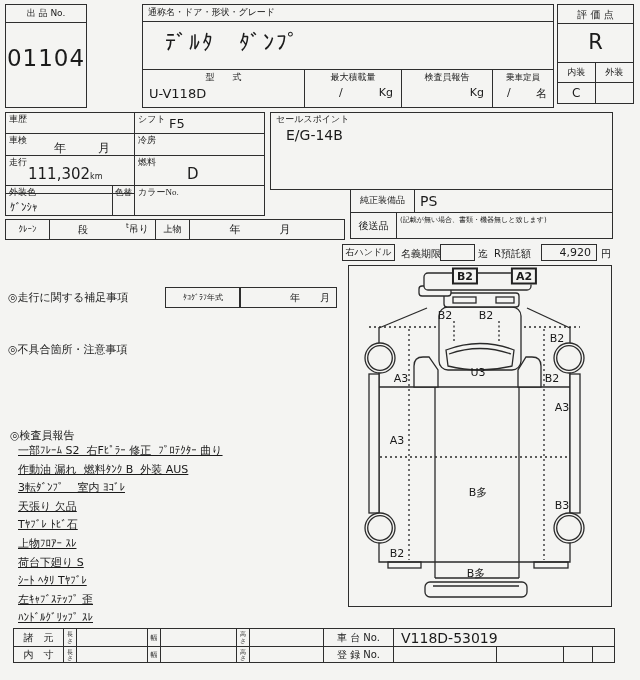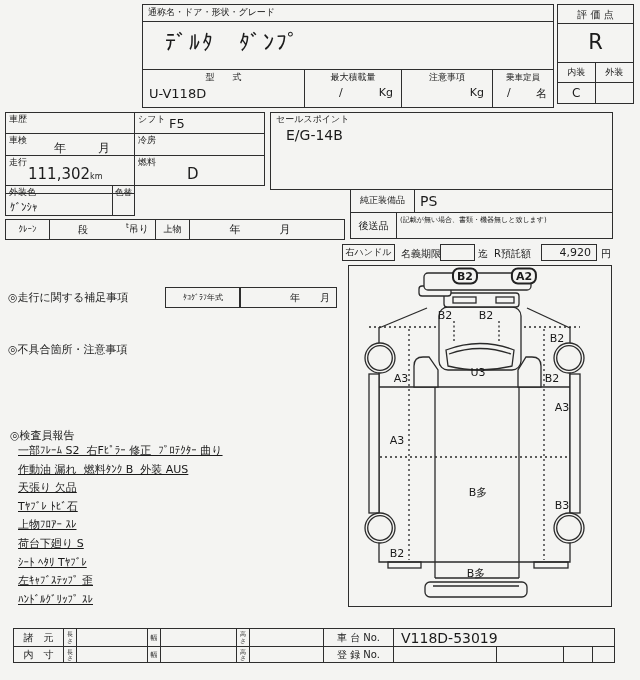--- a/index.html
+++ b/index.html
@@ -9,29 +9,33 @@
   .abs{position:absolute;box-sizing:border-box;}
   .lbl{font-size:9px;line-height:1.1;}
   .lblrow{border-bottom:1.2px solid #2e2e2e;display:flex;align-items:center;justify-content:center;}
   .tl{position:absolute;left:3px;top:2px;font-family:Liberation Serif, serif;}
   .ctr{display:flex;align-items:center;justify-content:center;}
   .sub{font-size:8px;}
   .sup{font-size:7px;vertical-align:super;}
   .cell{box-sizing:border-box;border-right:1.2px solid #2e2e2e;display:flex;align-items:center;justify-content:center;overflow:hidden;}
   .cell:last-child{border-right:none;}
   .rep-line{font-size:11px;line-height:18.6px;white-space:pre;text-decoration:underline;}
-  .mark{position:absolute;transform:translate(-50%,-50%);font-size:11px;white-space:nowrap;border-radius:7px;}
+  .mark{position:absolute;transform:translate(-50%,-50%);font-size:11px;white-space:nowrap;}
   .mark.boxed{border:2px solid #222;background:#f4f4f2;padding:0 3px;font-weight:bold;font-size:11px;}
   .vlbl{font-size:6px;line-height:6.5px;text-align:center;}
 </style>
 </head>
 <body>
 
 <div class="sheet">
 
+  <div class="box" style="left:5px;top:4px;width:82px;height:104px">
+    <div class="lbl lblrow" style="height:17px">出 品 No.</div>
+    <div class="ctr" style="height:70px;font-size:23px;letter-spacing:1px">01104</div>
+  </div>
 
 
   <div class="box" style="left:142px;top:4px;width:412px;height:66px">
     <div class="lbl" style="border-bottom:1.2px solid #2e2e2e;height:16px;display:flex;align-items:center;padding-left:5px">通称名・ドア・形状・グレード</div>
     <div style="font-size:22px;font-weight:400;letter-spacing:2px;padding:8px 0 0 22px">ﾃﾞﾙﾀ　ﾀﾞﾝﾌﾟ</div>
   </div>
 
   <div class="box" style="left:557px;top:4px;width:77px;height:59px">
     <div class="lbl lblrow" style="height:18px;font-size:10px">評 価 点</div>
     <div class="ctr" style="height:36px;font-size:21px">R</div>
@@ -56,21 +60,21 @@
 
   <div class="box" style="left:304px;top:69px;width:98px;height:39px">
     <div class="lbl ctr" style="height:16px">最大積載量</div>
     <div style="display:flex;justify-content:space-between;padding:0 8px 0 34px;font-size:11px">
       <span>/</span>
       <span>Kg</span>
     </div>
   </div>
 
   <div class="box" style="left:401px;top:69px;width:92px;height:39px">
-    <div class="lbl ctr" style="height:16px">注意事項</div>
+    <div class="lbl ctr" style="height:16px">検査員報告</div>
     <div style="text-align:right;padding-right:8px;font-size:11px">Kg</div>
   </div>
 
   <div class="box" style="left:492px;top:69px;width:62px;height:39px">
     <div class="lbl ctr" style="height:16px;font-size:8.5px">乗車定員</div>
     <div style="display:flex;justify-content:space-between;padding:0 6px 0 14px;font-size:11px">
       <span>/</span>
       <span>名</span>
     </div>
   </div>
@@ -99,20 +103,23 @@
     <span class="lbl tl">燃料</span>
     <span class="abs" style="left:52px;top:9px;font-size:15px">D</span>
   </div>
 
   <div class="box" style="left:5px;top:185px;width:108px;height:31px">
     <span class="lbl tl">外装色</span>
     <span class="abs" style="left:4px;top:15px;font-size:11px">ｹﾞﾝｼｬ</span>
   </div>
   <div class="box" style="left:112px;top:185px;width:23px;height:31px">
     <span class="lbl" style="position:absolute;left:2px;top:2px;font-size:8.5px">色替</span>
+  </div>
+  <div class="box" style="left:134px;top:185px;width:131px;height:31px">
+    <span class="lbl tl">カラーNo.</span>
   </div>
 
   <div class="box" style="left:5px;top:219px;width:340px;height:21px;display:flex">
     <div class="cell lbl" style="width:44px">ｸﾚｰﾝ</div>
     <div class="cell" style="width:106px;justify-content:space-between;padding:0 6px 0 28px;font-size:10px">
       <span>段</span>
       <span><span class="sup">t</span><span>吊り</span></span>
     </div>
     <div class="cell lbl" style="width:34px">上物</div>
     <div class="cell" style="flex:1;font-size:11px;letter-spacing:14px;border-right:none">年　月</div>
@@ -141,20 +148,21 @@
   <span class="abs" style="left:601px;top:247px;font-size:10px">円</span>
 
   <span class="abs" style="left:8px;top:290px;font-size:11px">◎走行に関する補足事項</span>
   <div class="box ctr" style="left:165px;top:287px;width:76px;height:21px;font-size:8px">ﾀｺｸﾞﾗﾌ年式</div>
   <div class="box" style="left:239px;top:287px;width:98px;height:21px;display:flex;align-items:center;justify-content:flex-end;padding-right:6px;font-size:10px">年　　月</div>
   <span class="abs" style="left:8px;top:342px;font-size:11px">◎不具合箇所・注意事項</span>
   <span class="abs" style="left:10px;top:428px;font-size:11px">◎検査員報告</span>
   <div class="abs" style="left:18px;top:442px;width:330px">
       <div class="rep-line">一部ﾌﾚｰﾑ S2  右Fﾋﾟﾗｰ 修正  ﾌﾟﾛﾃｸﾀｰ 曲り</div>
       <div class="rep-line">作動油 漏れ  燃料ﾀﾝｸ B  外装 AUS</div>
+      <div class="rep-line">3転ﾀﾞﾝﾌﾟ    室内 ﾖｺﾞﾚ</div>
       <div class="rep-line">天張り 欠品</div>
       <div class="rep-line">Tﾔﾌﾞﾚ ﾄﾋﾞ石</div>
       <div class="rep-line">上物ﾌﾛｱｰ ｽﾚ</div>
       <div class="rep-line">荷台下廻り S</div>
       <div class="rep-line">ｼｰﾄ ﾍﾀﾘ Tﾔﾌﾞﾚ</div>
       <div class="rep-line">左ｷｬﾌﾞｽﾃｯﾌﾟ 歪</div>
       <div class="rep-line">ﾊﾝﾄﾞﾙｸﾞﾘｯﾌﾟ ｽﾚ</div>
     </div>
 
   <div class="box" style="left:348px;top:265px;width:264px;height:342px">

